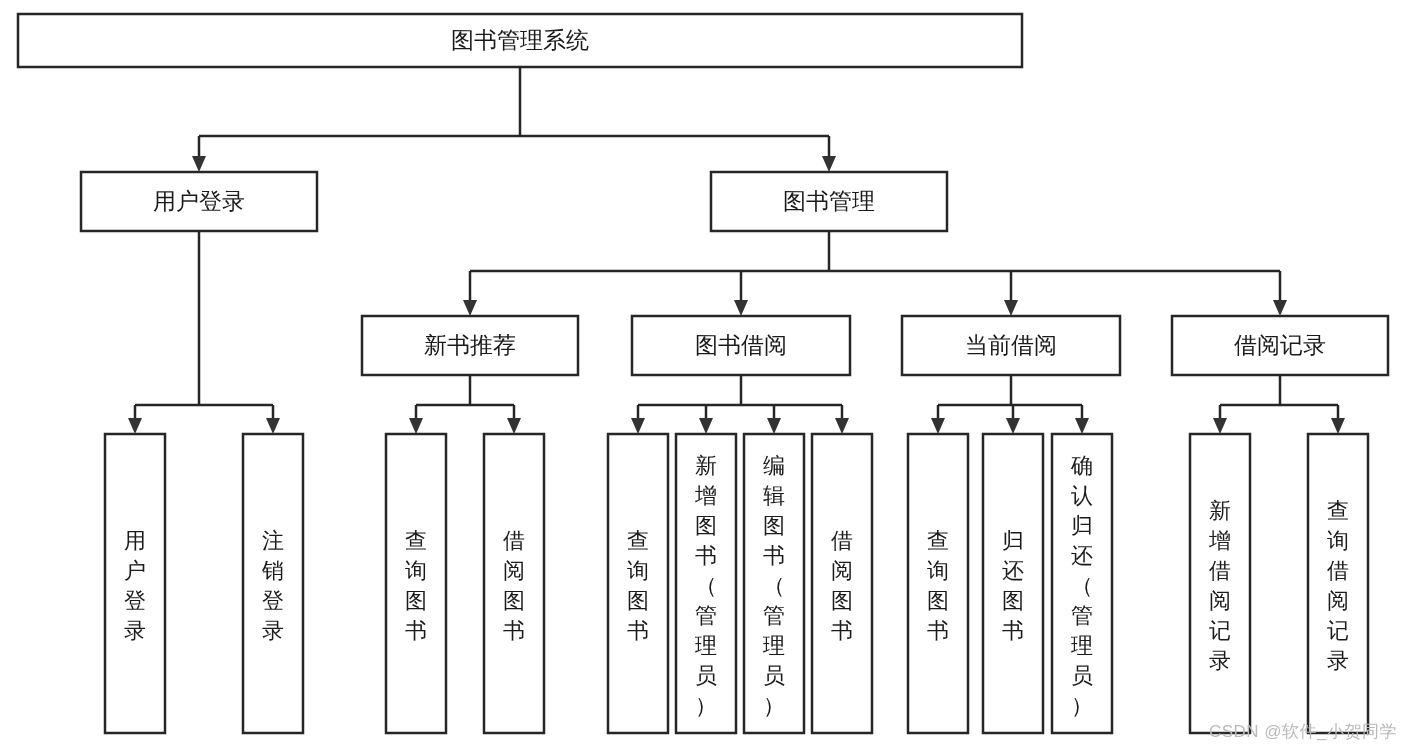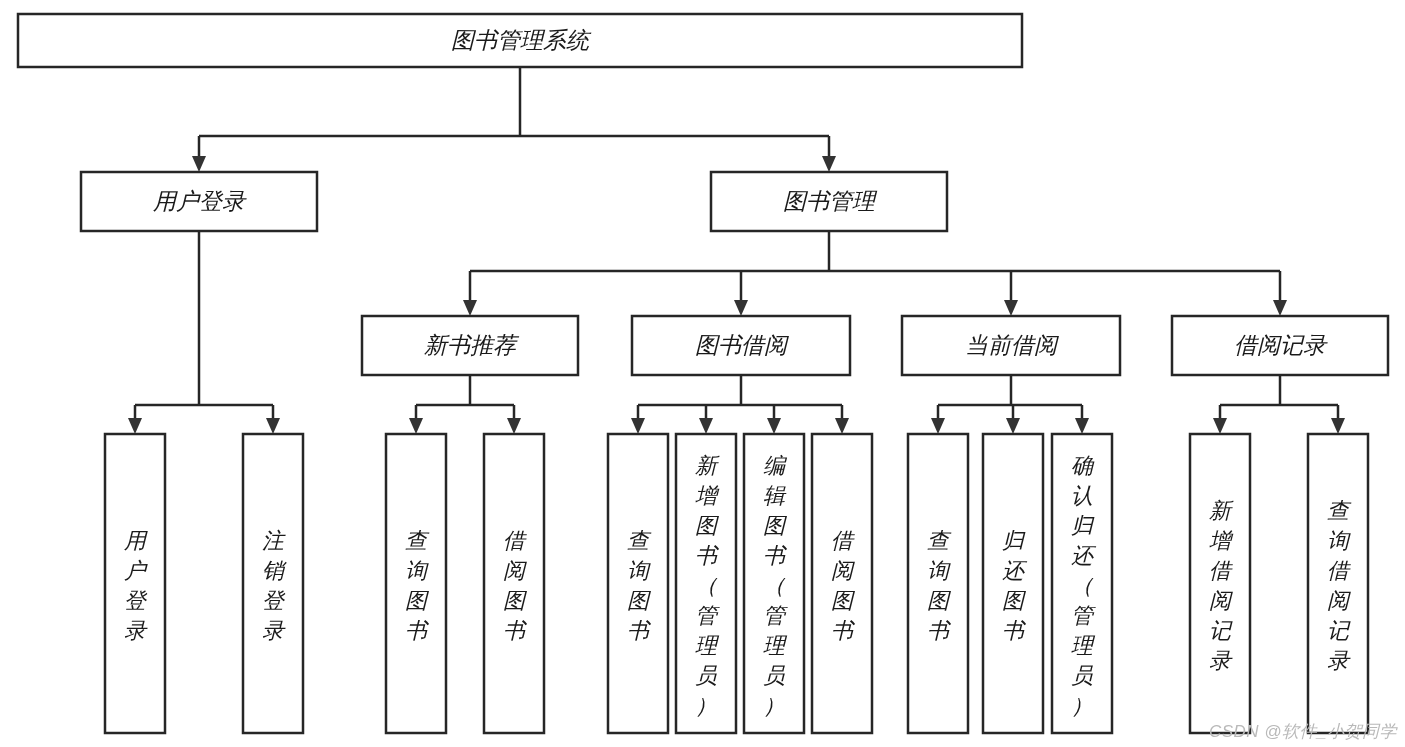--- a/index.html
+++ b/index.html
@@ -13,21 +13,20 @@
     position: relative;
     overflow: hidden;
     font-family: "Liberation Sans", "DejaVu Sans", sans-serif;
   }
   #diagram-root {
     position: absolute;
     left: 0;
     top: 0;
     width: 1405px;
     height: 747px;
-    font-style: italic;
   }
   svg#flow-svg {
     display: block;
     width: 1405px;
     height: 747px;
   }
   .node-box {
     fill: #ffffff;
     stroke: #262626;
     stroke-width: 2.5;

